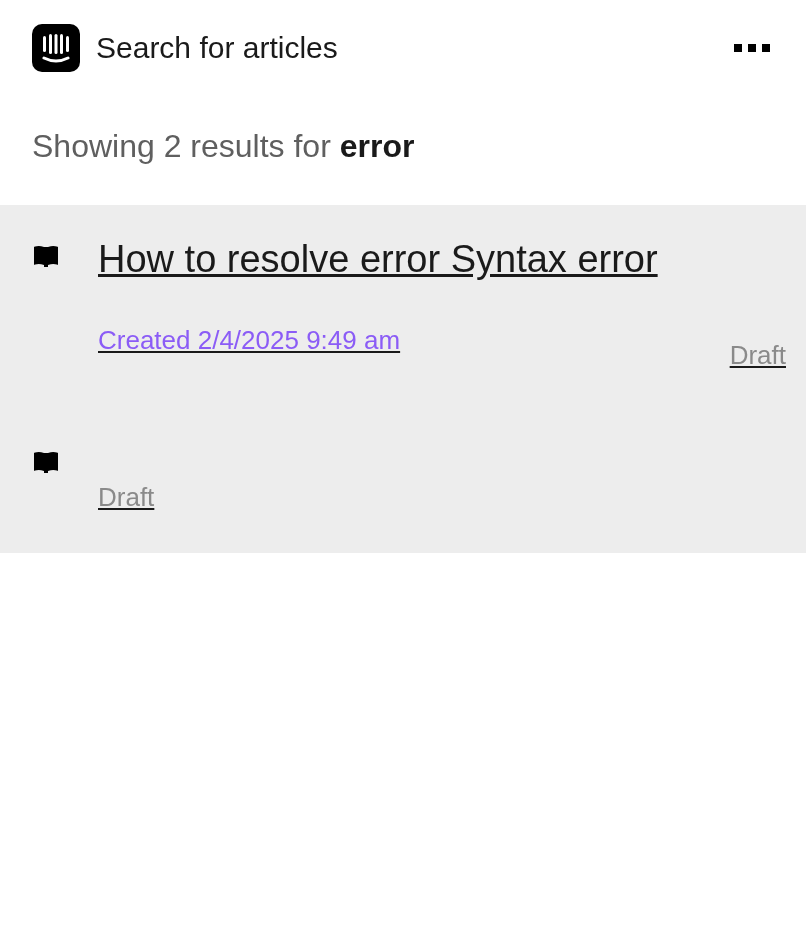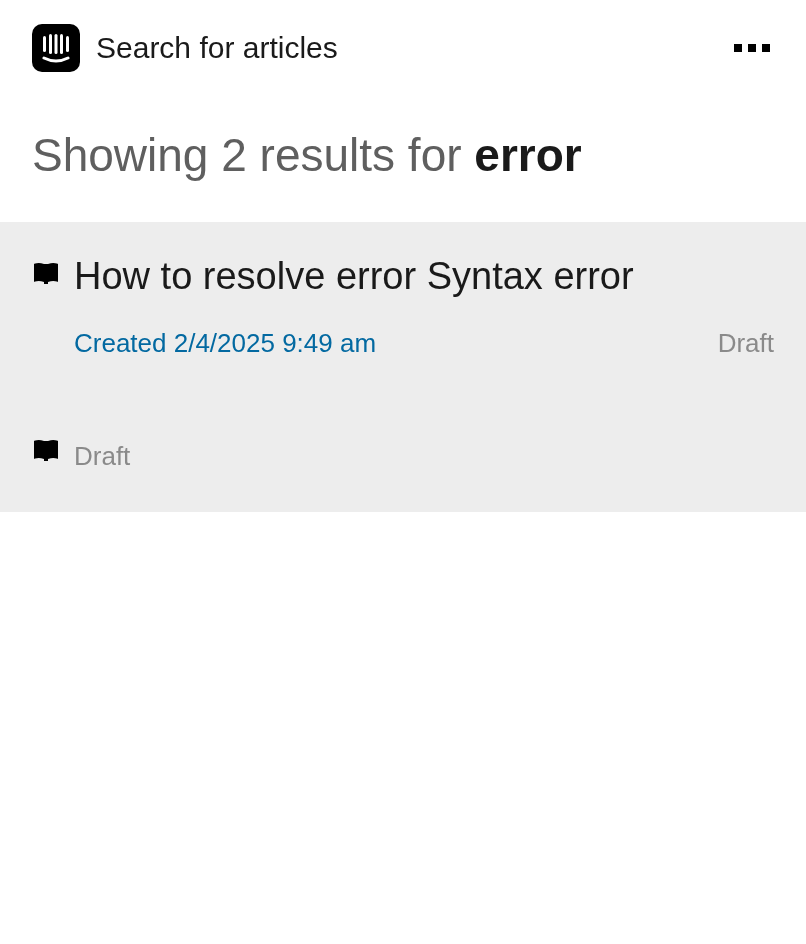--- a/index.html
+++ b/index.html
@@ -52,36 +52,37 @@
       cursor: pointer;
       padding: 4px;
     }
     .more-menu span {
       width: 8px;
       height: 8px;
       background: #000000;
     }
     .results-header {
       padding: 32px 32px 40px 32px;
-      font-size: 46px;
+      font-size: 32px;
       color: #5f5f5f;
       font-weight: 400;
     }
     .results-header strong {
       color: #1a1a1a;
       font-weight: 700;
     }
     .results-list {
       background: #ededed;
     }
     .result-item {
       display: flex;
-      padding: 32px 32px 40px 32px;
-      gap: 12px;
+      padding: 32px 20px 40px 32px;
+      gap: 36px;
       cursor: pointer;
+      text-decoration: underline;
     }
     .result-icon {
       width: 30px;
       flex-shrink: 0;
       padding-top: 8px;
     }
     .result-icon svg {
       width: 28px;
       height: 24px;
     }
@@ -104,27 +105,28 @@
       font-weight: 400;
     }
     .result-meta {
       display: flex;
       justify-content: space-between;
       align-items: center;
       margin-top: 10px;
     }
     .result-date {
       font-size: 26px;
-      color: #0369a1;
+      color: #8b5cf6;
       font-weight: 400;
     }
     .result-status {
       font-size: 26px;
       color: #8a8a8a;
       font-weight: 400;
+      margin-top: 29px;
     }
   </style>
 </head>
 <body>
 
 <div class="header">
   <div class="logo">
     <svg viewBox="0 0 32 32">
       <rect x="3" y="4" width="3" height="16" fill="#ffffff" rx="1.5"></rect>
       <rect x="9" y="2" width="3" height="20" fill="#ffffff" rx="1.5"></rect>

